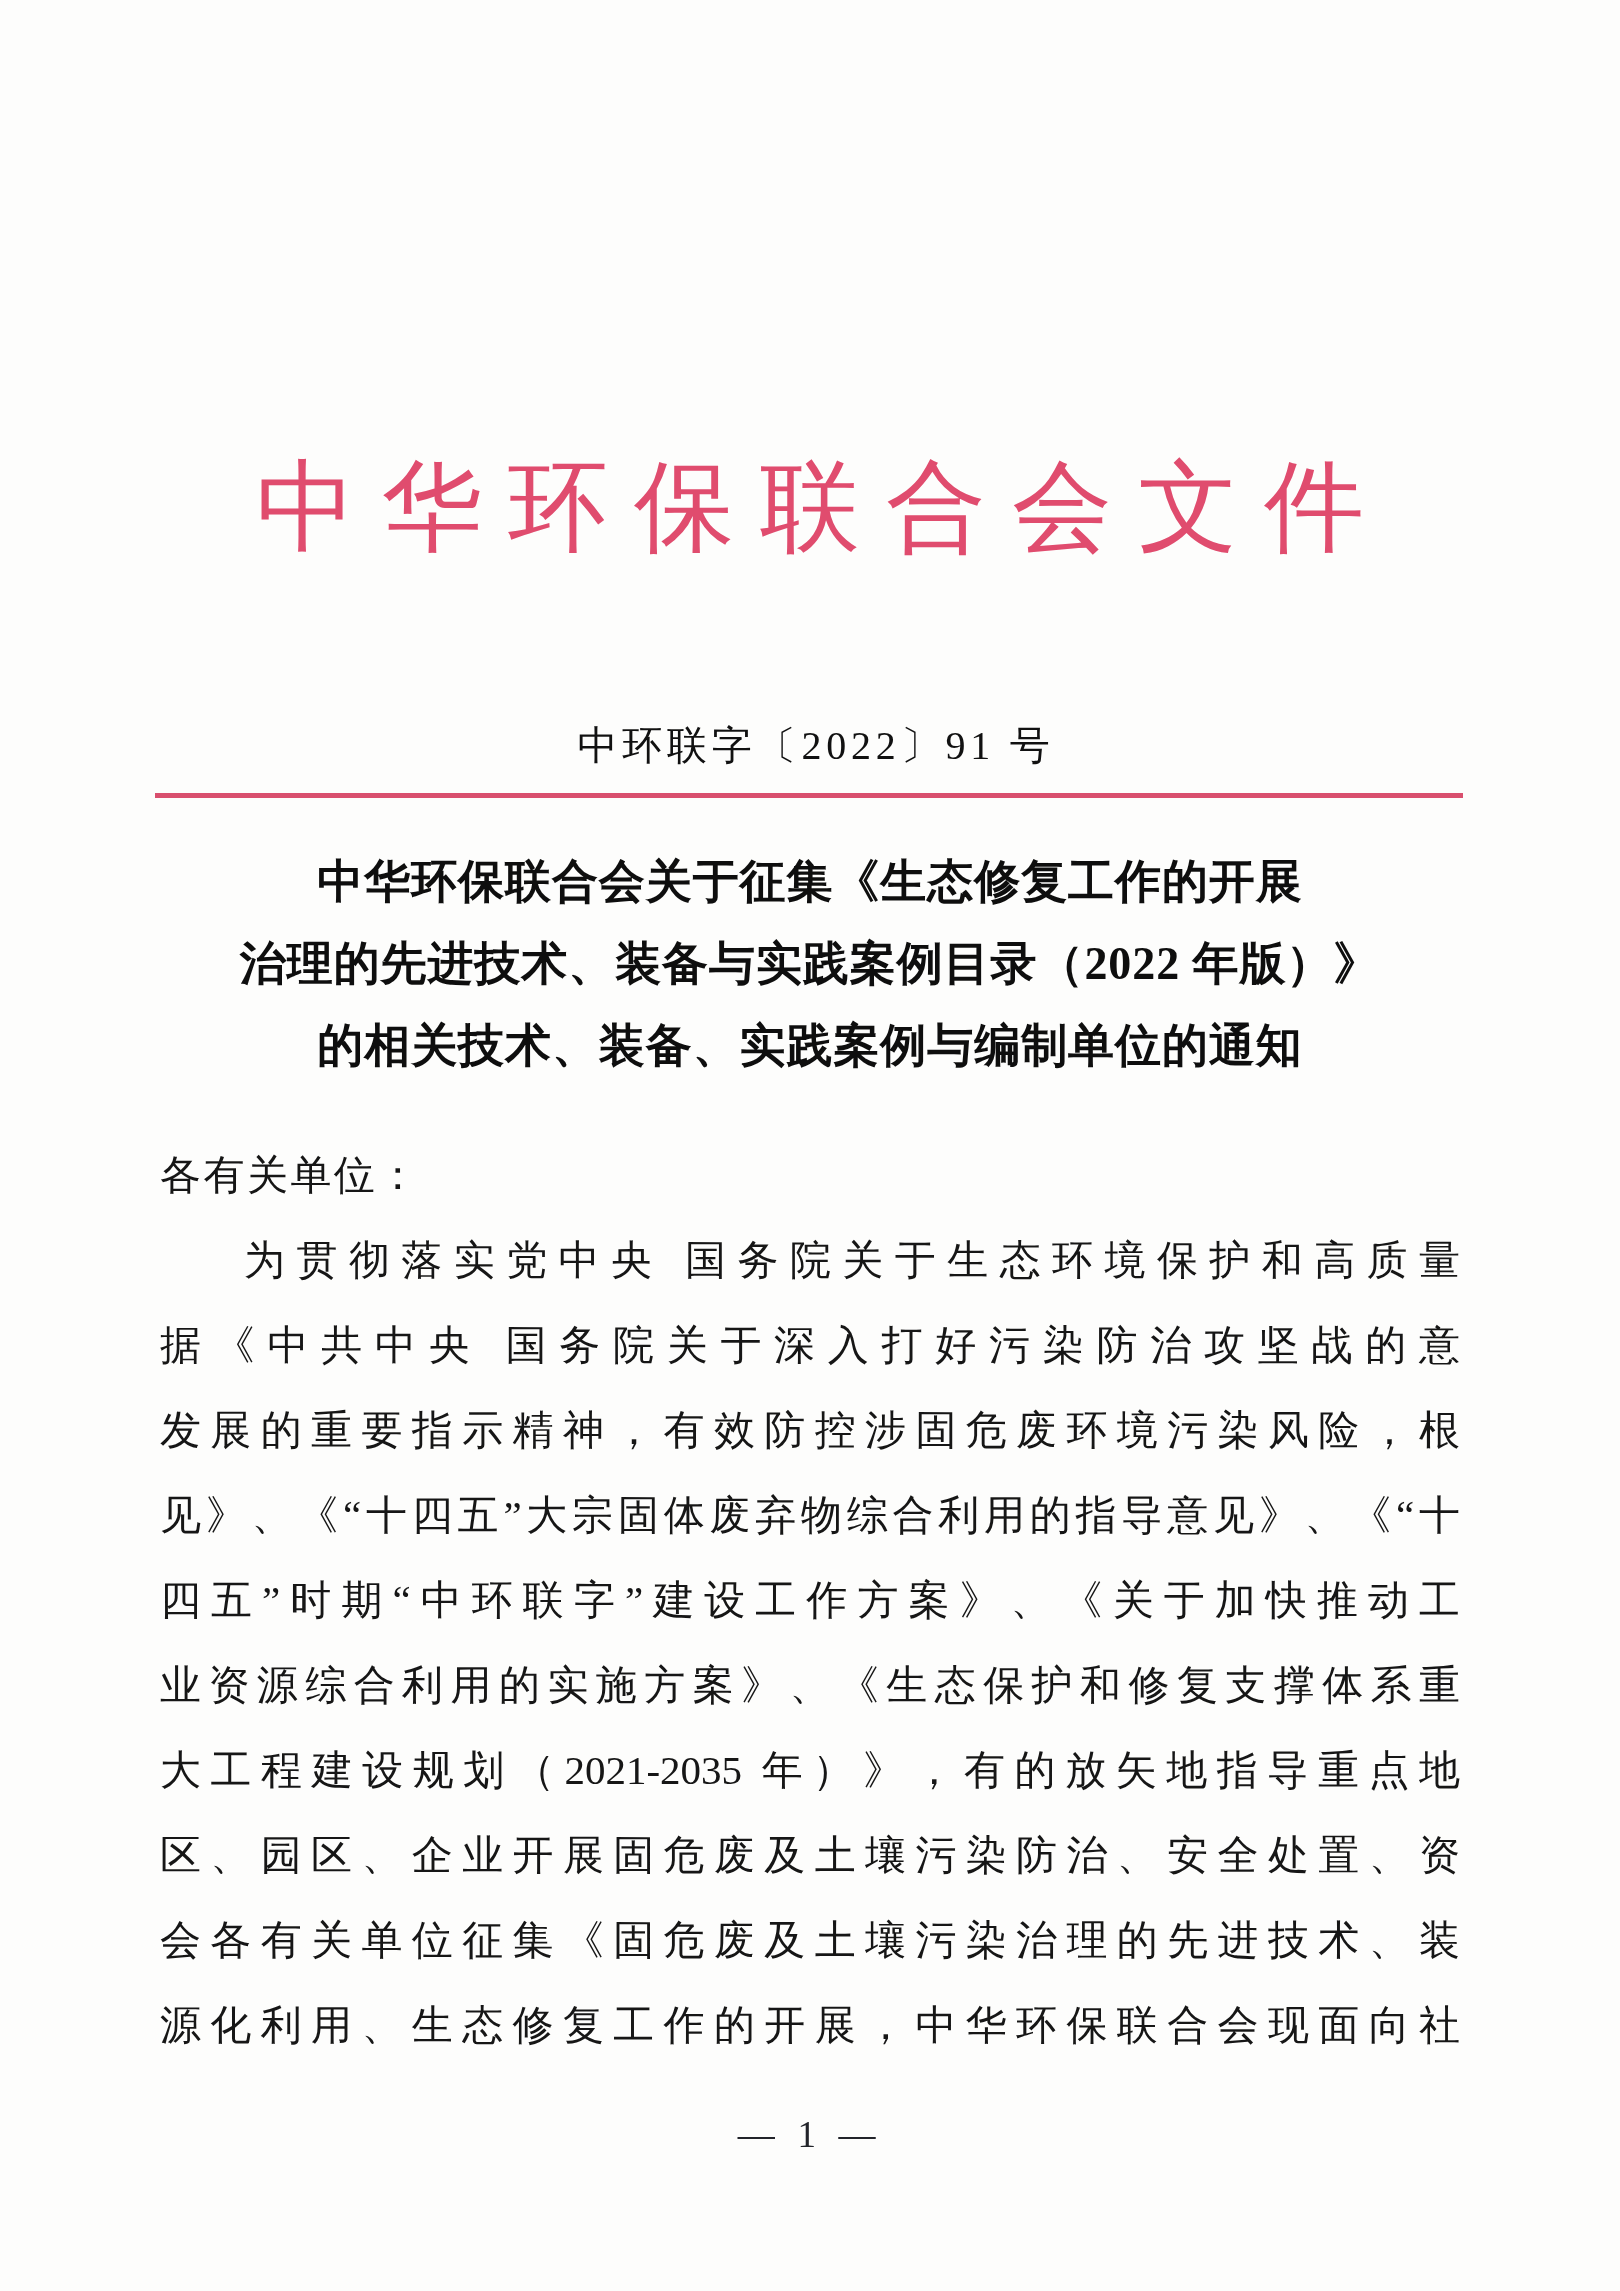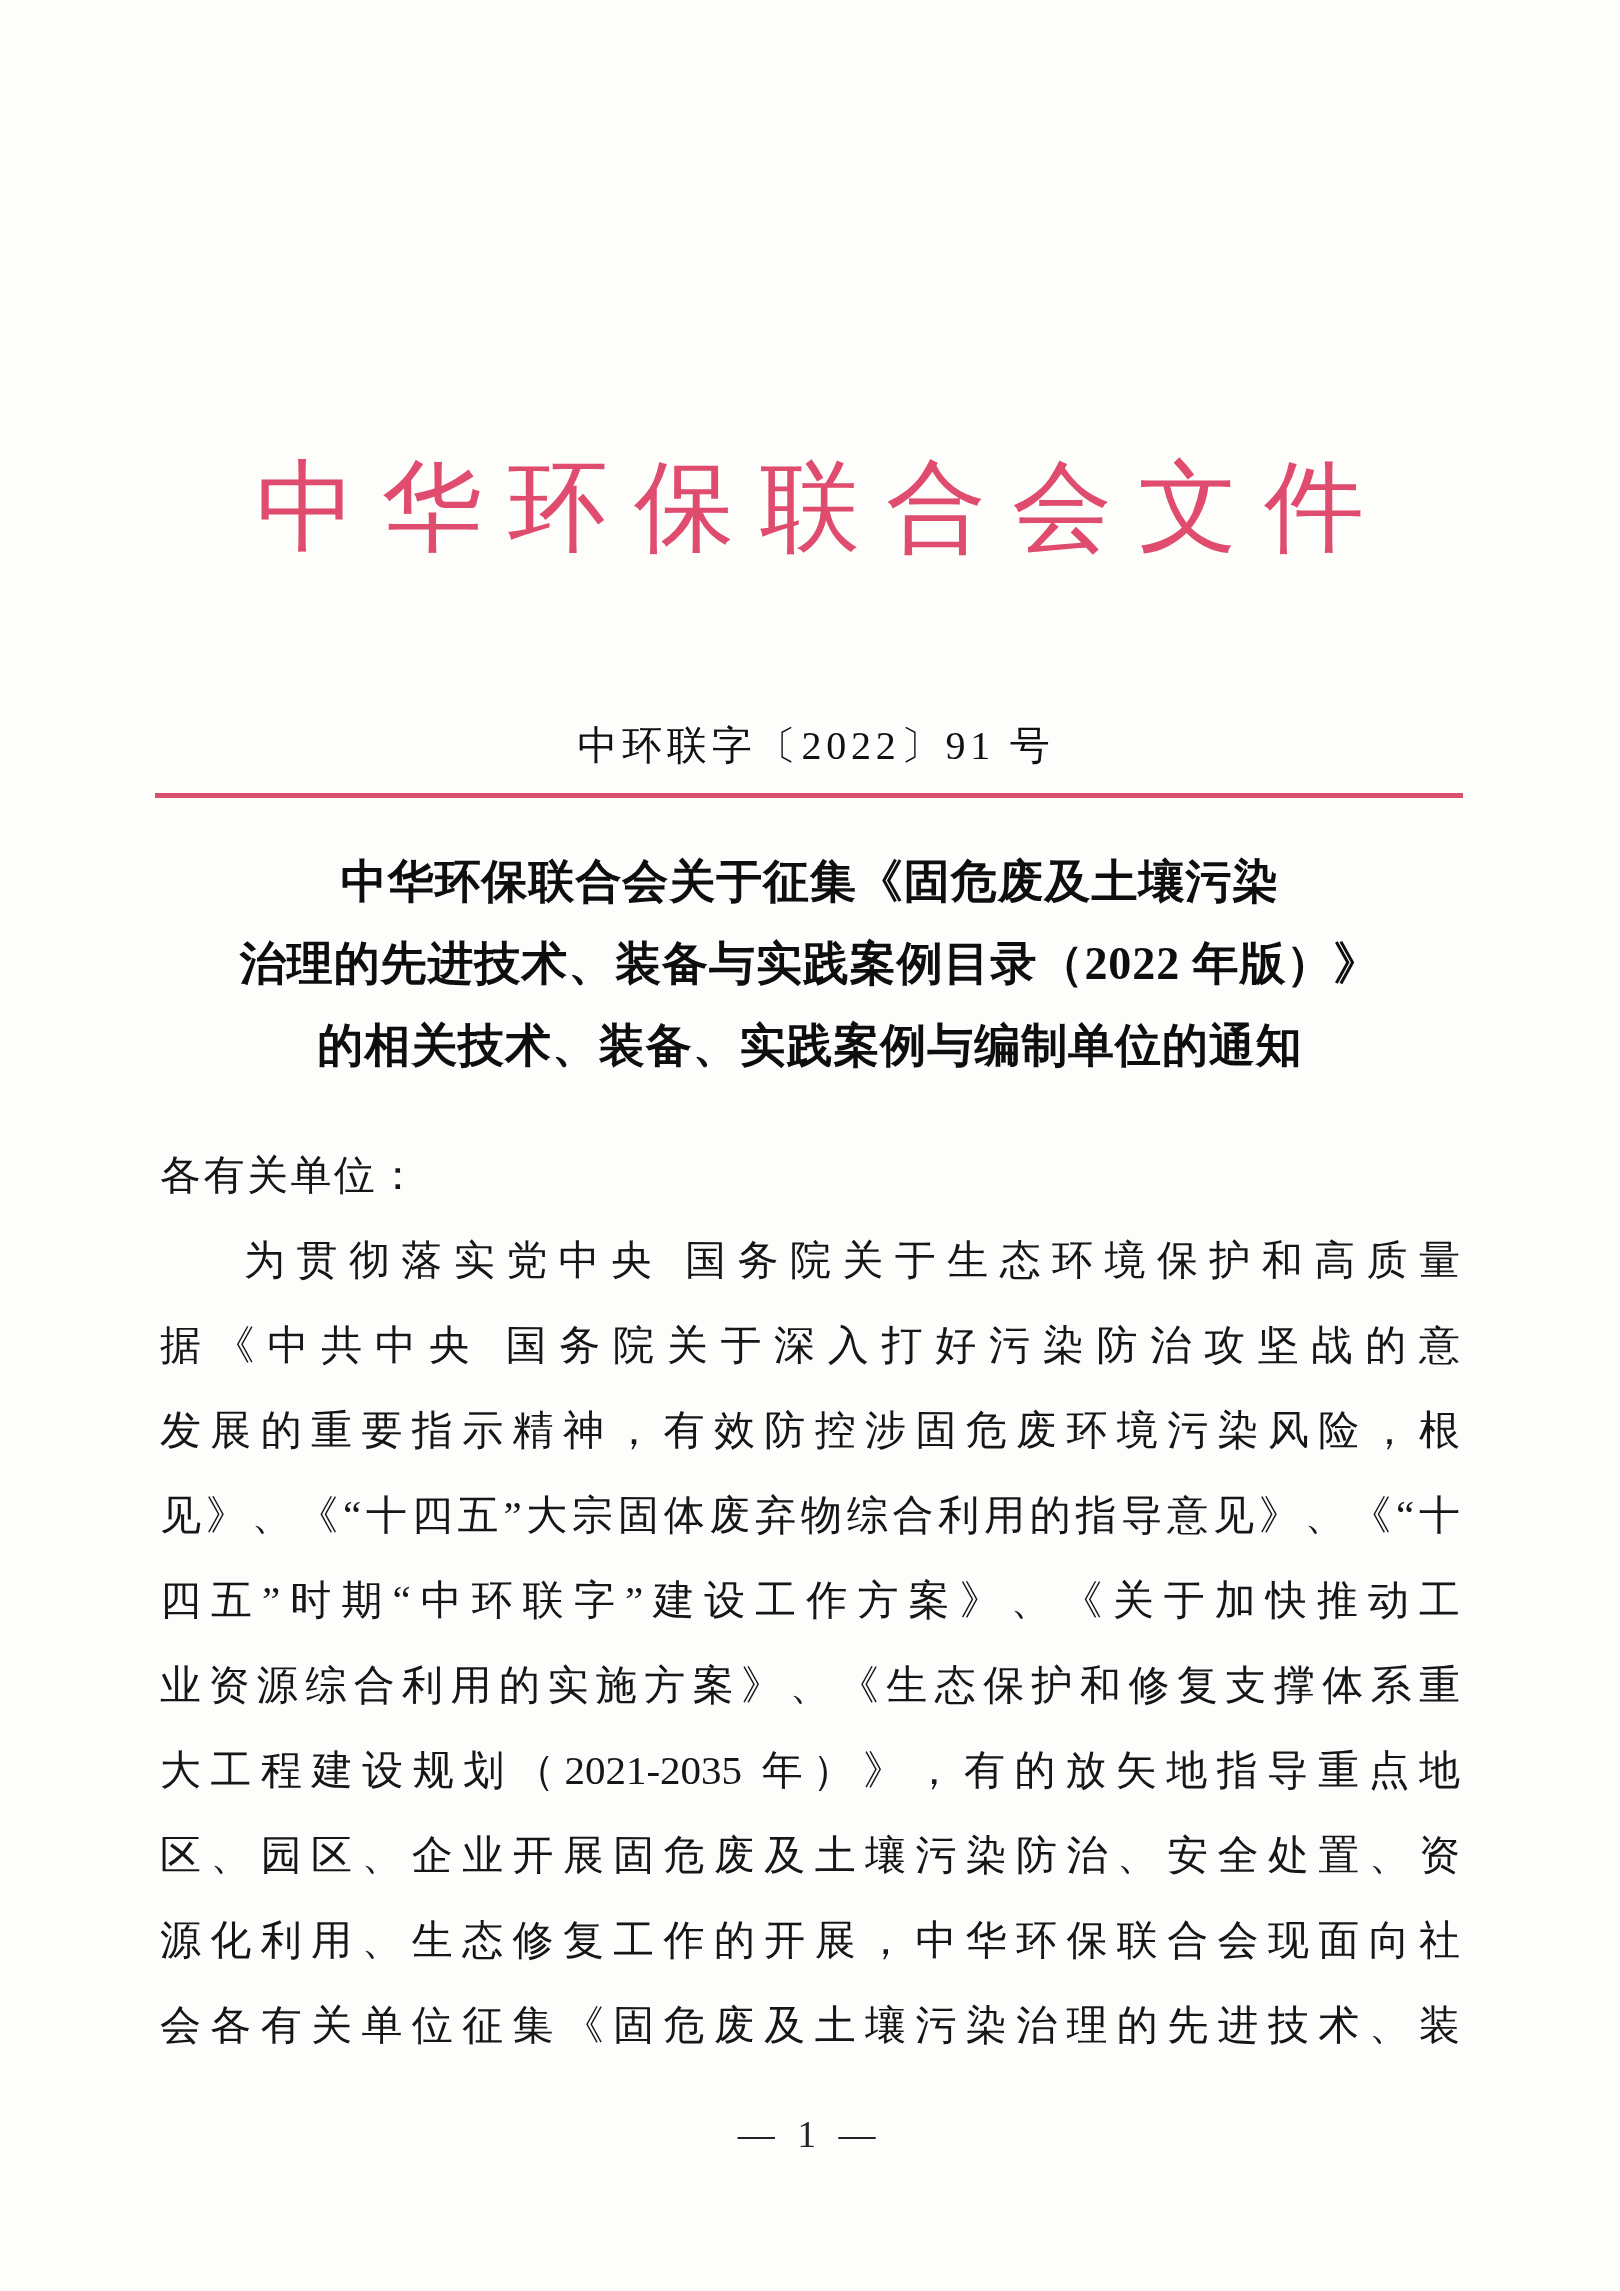--- a/index.html
+++ b/index.html
@@ -108,35 +108,35 @@
 
 <div class="page">
 
   <div class="red-header">中华环保联合会文件</div>
 
   <div class="doc-number">中环联字〔2022〕91 号</div>
 
   <div class="red-rule"></div>
 
   <h1 class="doc-title">
-    <div class="title-line">中华环保联合会关于征集《固危废及土壤污染</div>
+    <div class="title-line">中华环保联合会关于征集《生态修复工作的开展</div>
     <div class="title-line">治理的先进技术、装备与实践案例目录（2022 年版）》</div>
     <div class="title-line">的相关技术、装备、实践案例与编制单位的通知</div>
   </h1>
 
   <div class="body-block">
     <div class="salutation">各有关单位：</div>
     <div class="body-line first-line">为贯彻落实党中央 国务院关于生态环境保护和高质量</div>
     <div class="body-line">据《中共中央 国务院关于深入打好污染防治攻坚战的意</div>
     <div class="body-line">发展的重要指示精神，有效防控涉固危废环境污染风险，根</div>
     <div class="body-line">见》、《“十四五”大宗固体废弃物综合利用的指导意见》、《“十</div>
     <div class="body-line">四五”时期“中环联字”建设工作方案》、《关于加快推动工</div>
     <div class="body-line">业资源综合利用的实施方案》、《生态保护和修复支撑体系重</div>
     <div class="body-line">大工程建设规划（2021-2035 年）》，有的放矢地指导重点地</div>
     <div class="body-line">区、园区、企业开展固危废及土壤污染防治、安全处置、资</div>
+    <div class="body-line">会各有关单位征集《固危废及土壤污染治理的先进技术、装</div>
     <div class="body-line">源化利用、生态修复工作的开展，中华环保联合会现面向社</div>
-    <div class="body-line">会各有关单位征集《固危废及土壤污染治理的先进技术、装</div>
   </div>
 
   <div class="page-number">— 1 —</div>
 
 </div>
 
 
 </body></html>

